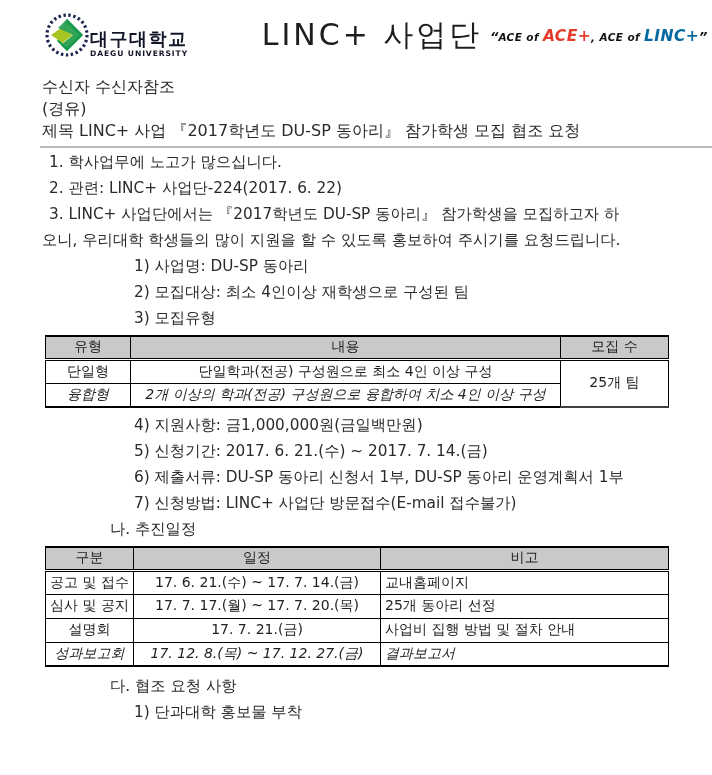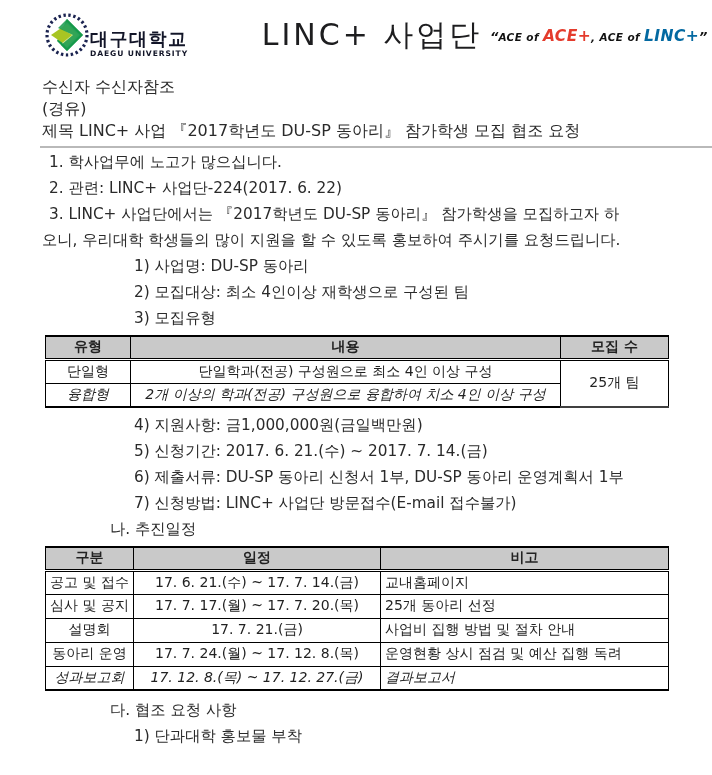--- a/index.html
+++ b/index.html
@@ -33,21 +33,21 @@
   .line { font-size:15.3px; line-height:26px; white-space:nowrap; color:#2a2a2a; }
   .ind0 { margin-left:42px; }
   .ind1 { margin-left:49px; }
   .ind2 { margin-left:110px; }
   .ind3 { margin-left:134px; }
 
   
   table.doc-table { border-collapse:collapse; table-layout:fixed; width:623px;
                     margin:4px 0 4px 45px; font-size:14px; color:#222; }
   .doc-table th { background:#c9c9c9; border:1px solid #000; border-top:2px solid #000;
-                  border-bottom:3px double #000; font-weight:bold; height:23px; padding:0 10px;margin-left:26px; }
+                  border-bottom:3px double #000; font-weight:normal; height:23px; padding:0 10px;margin-left:26px; }
   .doc-table td { border:1px solid #000; height:24px; text-align:center; padding:0 4px;
                   overflow:hidden; white-space:nowrap; }
   .doc-table tr:last-child td { border-bottom:2px solid #000;font-style:italic; }
   .doc-table td.note { text-align:left; }
   .doc-table td.rowspan-cell { border-bottom:2px solid #404040;margin-top:28px; }
 </style>
 </head>
 <body>
 
 <div class="page">
@@ -138,25 +138,20 @@
       <td>심사 및 공지</td>
       <td>17. 7. 17.(월) ~ 17. 7. 20.(목)</td>
       <td class="note">25개 동아리 선정</td>
     </tr>
     <tr>
       <td>설명회</td>
       <td>17. 7. 21.(금)</td>
       <td class="note">사업비 집행 방법 및 절차 안내</td>
     </tr>
     <tr>
-      <td>동아리 운영</td>
-      <td>17. 7. 24.(월) ~ 17. 12. 8.(목)</td>
-      <td class="note">운영현황 상시 점검 및 예산 집행 독려</td>
-    </tr>
-    <tr>
       <td>성과보고회</td>
       <td>17. 12. 8.(목) ~ 17. 12. 27.(금)</td>
       <td class="note">결과보고서</td>
     </tr>
   </tbody>
     </table>
 
   <div class="line ind2" style="margin-top:6px;">다. 협조 요청 사항</div>
   <div class="line ind3">1) 단과대학 홍보물 부착</div>
 

